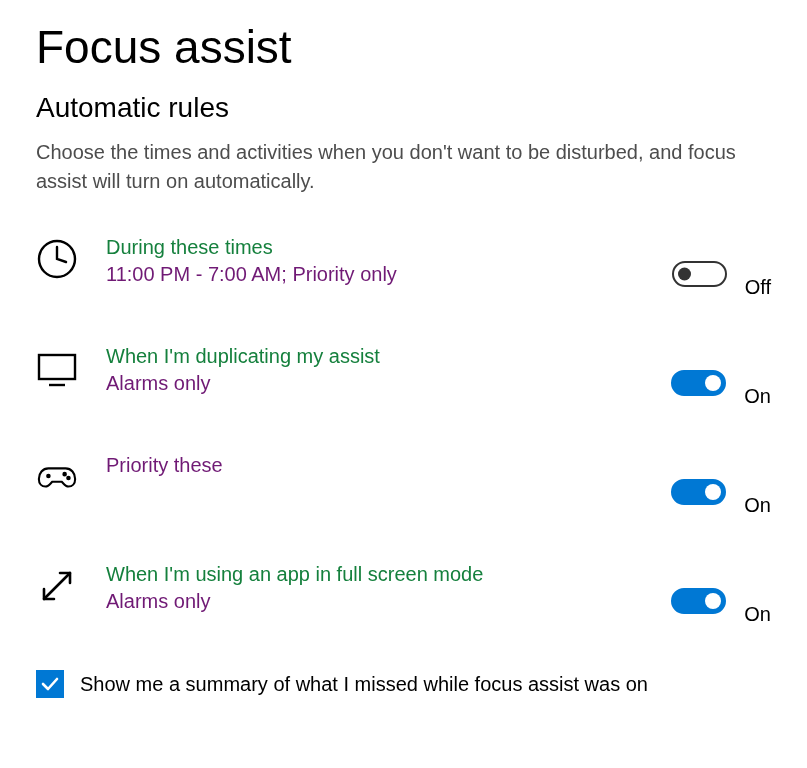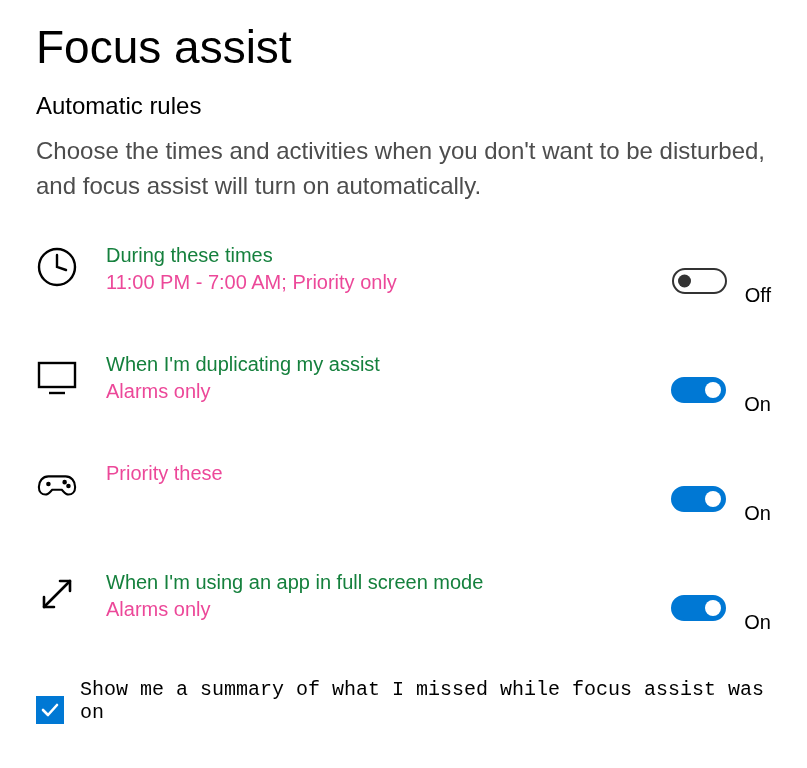--- a/index.html
+++ b/index.html
@@ -11,26 +11,26 @@
       padding: 20px 36px;
       font-weight: 400;
     }
     .page-title {
       font-size: 46px;
       font-weight: 300;
       margin-bottom: 18px;
       letter-spacing: 0px;
     }
     .section-heading {
-      font-size: 24px;
+      font-size: 28px;
       font-weight: 400;
       margin-bottom: 14px;
     }
     .section-description {
-      font-size: 24px;
+      font-size: 20px;
       color: #4d4d4d;
       line-height: 1.45;
       margin-bottom: 38px;
     }
     .rule-row {
       display: flex;
       align-items: flex-start;
       margin-bottom: 44px;
     }
     .rule-icon {
@@ -47,21 +47,21 @@
       flex: 1;
       padding-right: 16px;
     }
     .rule-title {
       font-size: 20px;
       color: #15803d;
       line-height: 1.35;
     }
     .rule-subtitle {
       font-size: 20px;
-      color: #ec4899;
+      color: #701a75;
       line-height: 1.35;
     }
     .toggle-area {
       display: flex;
       align-items: center;
       flex-shrink: 0;
       padding-top: 14px;
     }
     .toggle {
       width: 55px;
@@ -99,22 +99,21 @@
       top: 50%;
       transform: translateY(-50%);
     }
     .toggle-label {
       font-size: 20px;
       color: #000000;
       margin-top: 28px;
     }
     .checkbox-row {
       display: flex;
-      align-items: flex-end;
-      font-family: Liberation Mono, monospace;
+      align-items: center;
     }
     .checkbox {
       width: 28px;
       height: 28px;
       background: #0078d4;
       display: flex;
       align-items: center;
       justify-content: center;
       margin-right: 16px;
       flex-shrink: 0;

